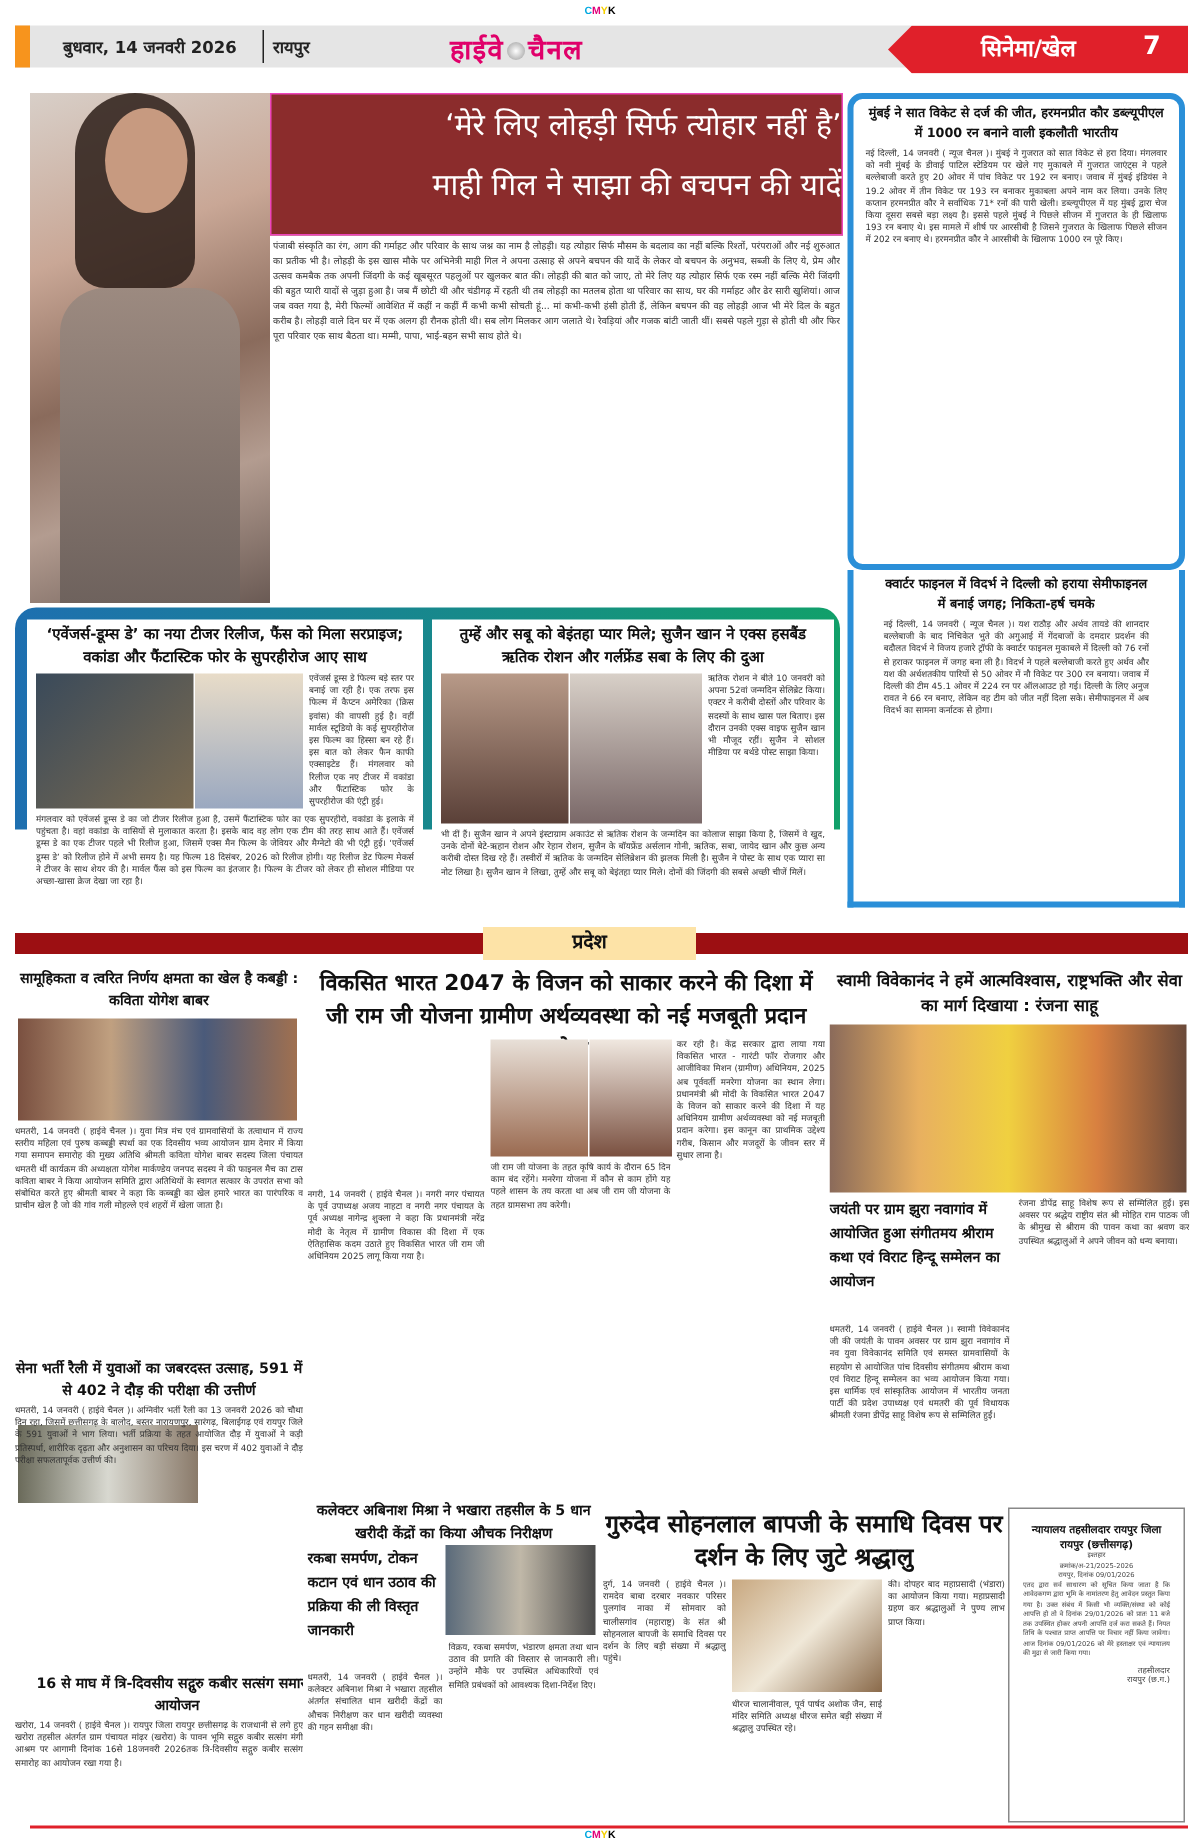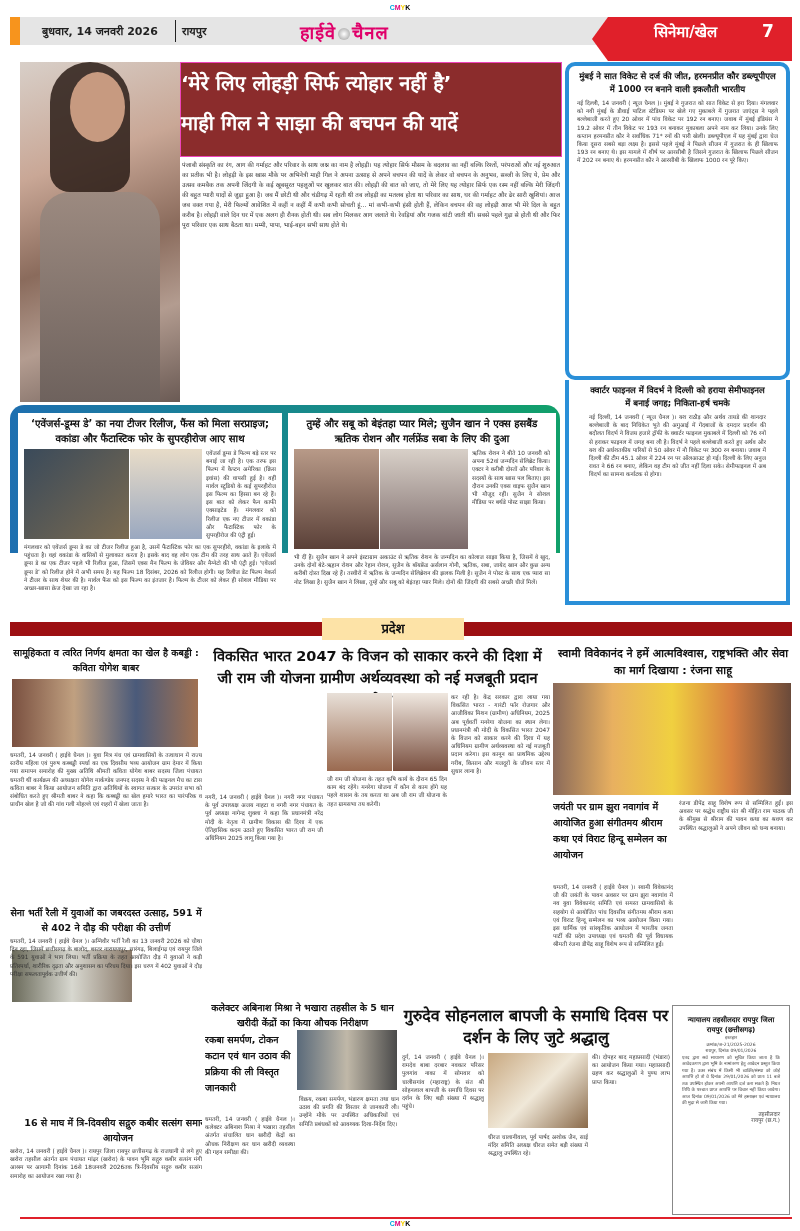--- a/index.html
+++ b/index.html
@@ -6,28 +6,28 @@
 body{width:800px;height:1231px;background:#fff;font-family:"DejaVu Sans",sans-serif;color:#222;position:relative;overflow:hidden}
 .abs{position:absolute}
 .cmyk{top:4px;left:0;width:800px;text-align:center;font-size:7px;font-weight:bold;font-family:"Liberation Sans",sans-serif;letter-spacing:0}
 .cmyk .c{color:#00a8e0}.cmyk .m{color:#e0007a}.cmyk .y{color:#f5d000}.cmyk .k{color:#000}
 .masthead{top:17px;left:10px;width:782px;height:28px;background:#e5e5e5;border-left:10px solid #f7941d}
 .mh-date{position:absolute;left:22px;top:6px;font-size:11px;font-weight:bold;color:#222}
 .mh-sep{position:absolute;left:155px;top:3px;width:1px;height:22px;background:#222}
 .mh-city{position:absolute;left:162px;top:6px;font-size:11px;font-weight:bold;color:#222}
 .mh-logo{position:absolute;left:280px;top:3px;font-size:18px;font-weight:bold;color:#e0006a;letter-spacing:1px}
 .mh-logo .dot{display:inline-block;width:12px;height:12px;border-radius:50%;background:radial-gradient(#fff,#999);vertical-align:middle;margin:0 2px}
-.mh-section{position:absolute;right:0;top:0;width:200px;height:44px;background:#e0202a;color:#fff;clip-path:polygon(8% 0,100% 0,100% 100%,8% 100%,0 50%)}
+.mh-section{position:absolute;right:0;top:0;width:200px;height:32px;background:#e0202a;color:#fff;clip-path:polygon(8% 0,100% 0,100% 100%,8% 100%,0 50%)}
 .mh-section span{position:absolute;top:4px;font-size:15px;font-weight:bold}
 .lead-photo{top:62px;left:20px;width:160px;height:340px;background:linear-gradient(160deg,#d8cfc8 0%,#c9a796 30%,#8a6b5c 55%,#b39c90 75%,#6a5a54 100%)}
 .lead-photo .face{position:absolute;left:50px;top:10px;width:55px;height:70px;border-radius:50%;background:#c79a80}
 .lead-photo .hair{position:absolute;left:30px;top:0;width:80px;height:130px;border-radius:40px 40px 20px 20px;background:#2c1d17;opacity:.85}
 .lead-photo .dress{position:absolute;left:20px;top:130px;width:120px;height:210px;border-radius:30px 30px 0 0;background:linear-gradient(#9c8a80,#6e625d)}
 .lead-head{top:62px;left:180px;width:382px;height:95px;background:#8b2c2c;border:1px solid #e4b}
-.lead-head div{color:#fff;text-align:left;font-weight:bold;font-size:20px;line-height:40px}
+.lead-head div{color:#fff;text-align:right;font-weight:normal;font-size:20px;line-height:40px}
 .lead-body{top:160px;left:182px;width:378px;height:245px;font-size:6.2px;line-height:10px;text-align:justify;color:#333;overflow:hidden}
 .side-box{top:62px;left:565px;width:225px;height:318px;border:4px solid #2a8fd8;border-radius:10px;padding:4px 8px}
 .side-box h3{font-size:8.5px;line-height:13px;text-align:center;font-weight:bold;color:#111}
 .side-box p{font-size:5.8px;line-height:8.2px;text-align:justify;color:#333;margin-top:3px;overflow:hidden}
 .side-box2{top:380px;left:565px;width:225px;height:225px;border:4px solid #2a8fd8;border-top:none;padding:4px 20px}
 .side-box2 h3{font-size:8.5px;line-height:13px;text-align:center;font-weight:bold;color:#111}
 .side-box2 p{font-size:5.8px;line-height:8.2px;text-align:justify;color:#333;margin-top:3px;overflow:hidden}
 .ent-frame{top:405px;left:10px;width:550px;height:148px;background:linear-gradient(90deg,#1e6fb0,#11a06a);border-radius:14px 14px 0 0;padding:0}
 .ent-card{position:absolute;top:8px;height:195px;background:#fff;padding:3px 6px;overflow:hidden}
 .ent-card h3{font-size:10px;line-height:15px;text-align:center;font-weight:bold;color:#111}

